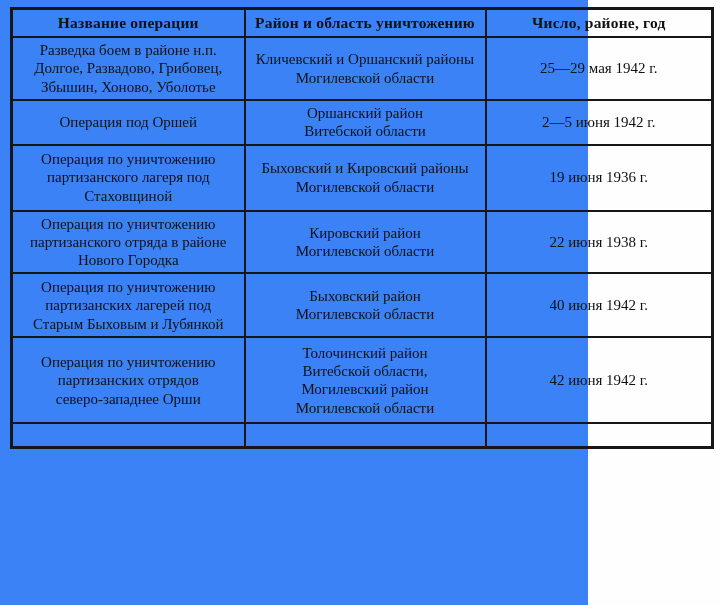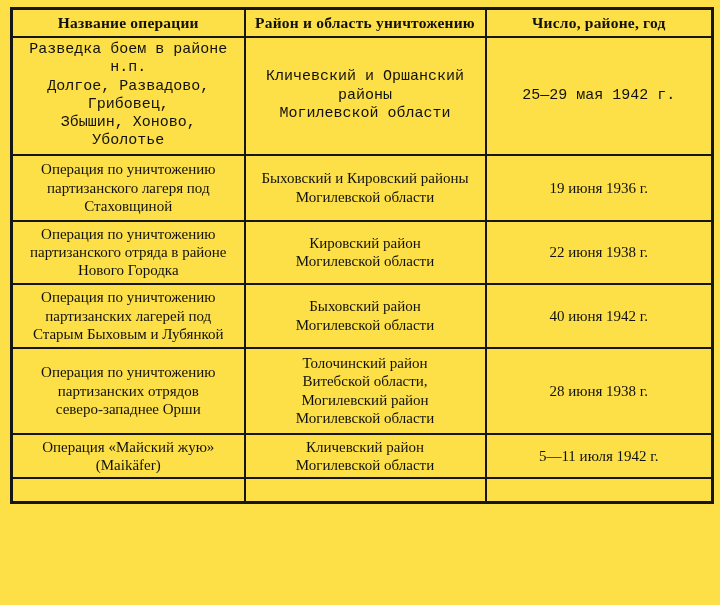--- a/index.html
+++ b/index.html
@@ -7,23 +7,23 @@
     padding: 0;
     width: 720px;
     height: 605px;
     overflow: hidden;
     background: #fefefe;
     font-family: "Liberation Serif", "DejaVu Serif", serif;
     color: #111;
   }
   .page {
     position: relative;
-    width: 720px;
+    width: 588px;
     height: 605px;
-    background: #fde047;
+    background: #3b82f6;
   }
   table.ops {
     border-collapse: collapse;
     table-layout: fixed;
     position: absolute;
     left: 10px;
     top: 7px;
     width: 701px;
     border: 3px solid #161616;
   }
@@ -39,21 +39,21 @@
     font-size: 15px;
     line-height: 1.22;
   }
   table.ops th {
     font-weight: bold;
     font-size: 15.5px;
     height: 22px;
     padding: 2px 4px;
     letter-spacing: 0.2px;
   }
-  tr.h-r1 { height: 63px; font-family: Liberation Mono, monospace; }
+  tr.h-r1 { height: 63px; }
   tr.h-r2 { height: 43px; }
   tr.h-r3 { height: 44px; }
   tr.h-r4 { height: 42px; }
   tr.h-r5 { height: 66px; }
   tr.h-r6 { height: 62px; }
   tr.h-r7 { height: 64px; }
   tr.h-r8 { height: 86px; }
   tr.h-r9 { height: 38px; }
   tr.h-cut { height: 24px; }
 </style>
@@ -76,20 +76,26 @@
     </thead>
     <tbody>
       <tr class="h-r1">
         <td>Разведка боем в районе н.п.
 Долгое, Развадово, Грибовец,
 Збышин, Хоново, Уболотье</td>
         <td>Кличевский и Оршанский районы
 Могилевской области</td>
         <td>25—29 мая 1942 г.</td>
       </tr>
+      <tr class="h-r2">
+        <td>Операция под Оршей</td>
+        <td>Оршанский район
+Витебской области</td>
+        <td>2—5 июня 1942 г.</td>
+      </tr>
       <tr class="h-r5">
         <td>Операция по уничтожению
 партизанского лагеря под
 Стаховщиной</td>
         <td>Быховский и Кировский районы
 Могилевской области</td>
         <td>19 июня 1936 г.</td>
       </tr>
       <tr class="h-r6">
         <td>Операция по уничтожению
@@ -108,28 +114,21 @@
         <td>40 июня 1942 г.</td>
       </tr>
       <tr class="h-r8">
         <td>Операция по уничтожению
 партизанских отрядов
 северо-западнее Орши</td>
         <td>Толочинский район
 Витебской области,
 Могилевский район
 Могилевской области</td>
-        <td>28 июня 1938 г.</td>
-      </tr>
-      <tr class="h-r9">
-        <td>Операция «Майский жую»
-(Maikäfer)</td>
-        <td>Кличевский район
-Могилевской области</td>
-        <td>5—11 июля 1942 г.</td>
+        <td>42 июня 1942 г.</td>
       </tr>
       <tr class="h-cut">
         <td></td>
         <td></td>
         <td></td>
       </tr>
     </tbody>
   </table>
 </div>
 

